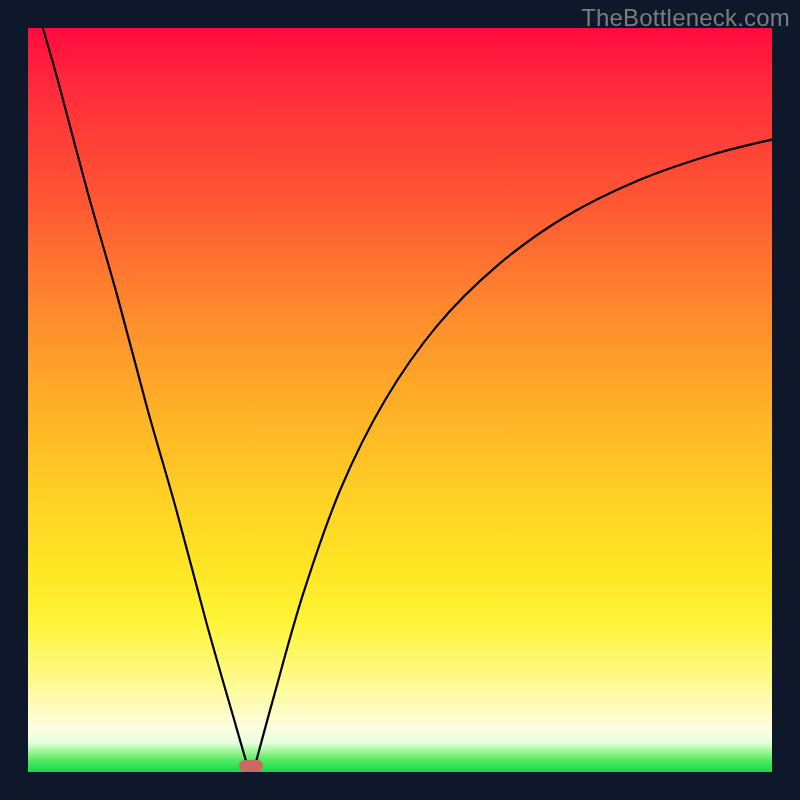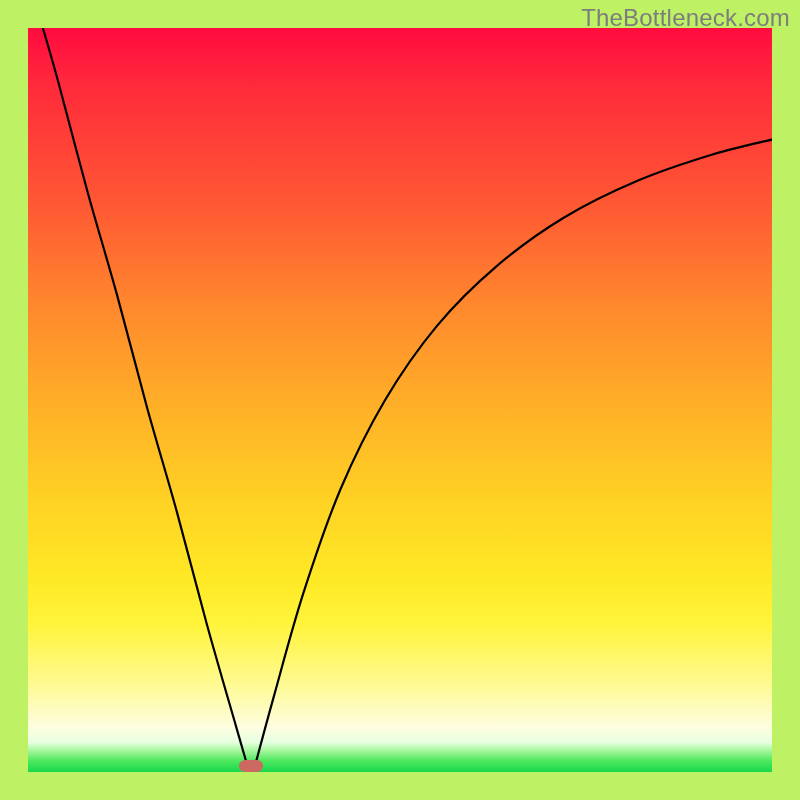--- a/index.html
+++ b/index.html
@@ -9,21 +9,21 @@
     height: 800px;
     overflow: hidden;
     background: #000;
     font-family: Arial, Helvetica, sans-serif;
   }
   .frame {
     position: absolute;
     top: 0; left: 0;
     width: 800px;
     height: 800px;
-    background: #bef264;
+    background: #0f172a;
   }
   .plot-area {
     position: absolute;
     top: 28px;
     left: 28px;
     width: 744px;
     height: 744px;
     overflow: hidden;
   }
   .gradient {

